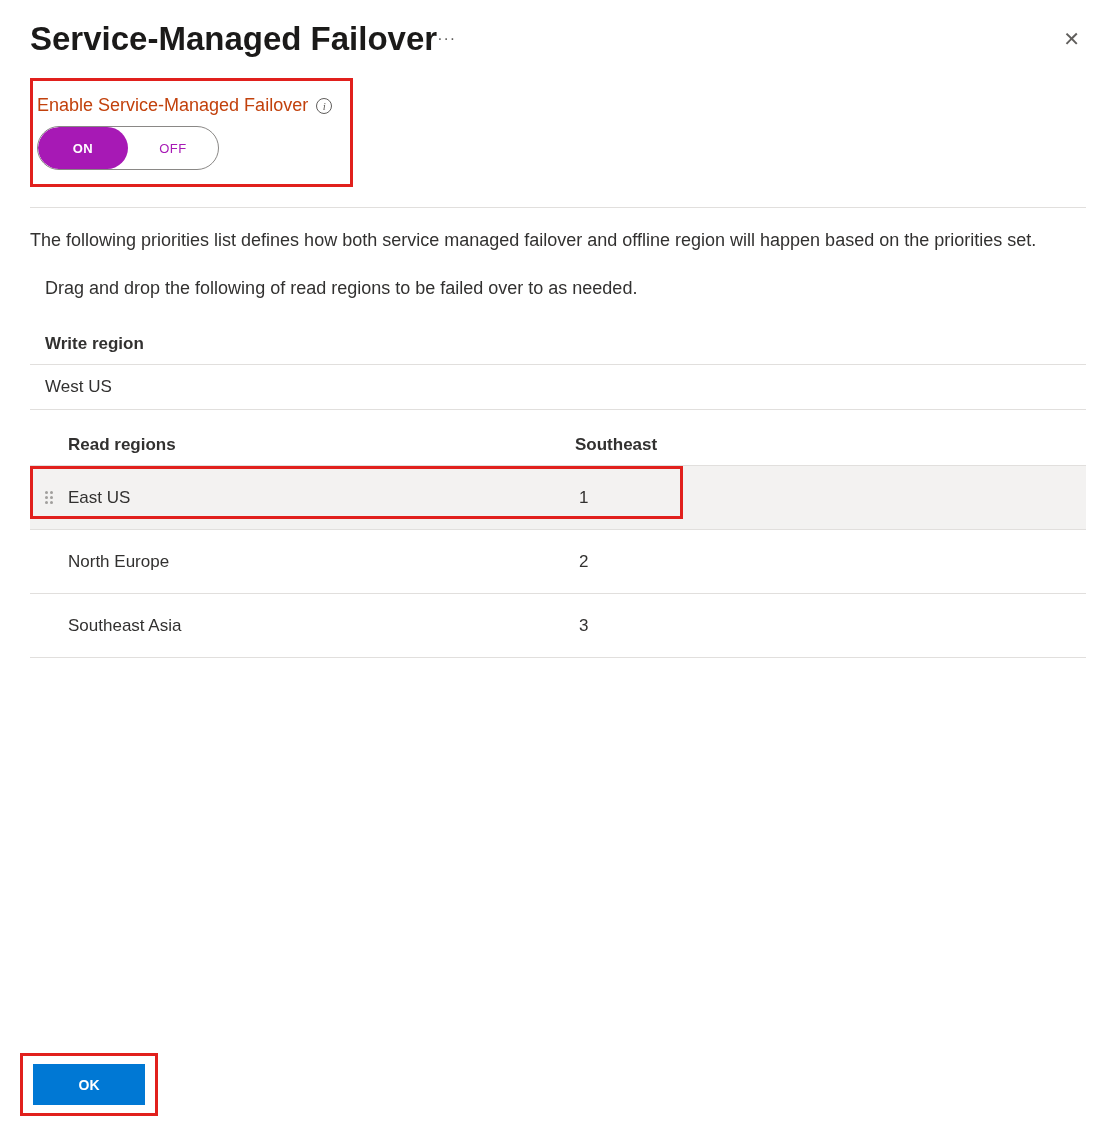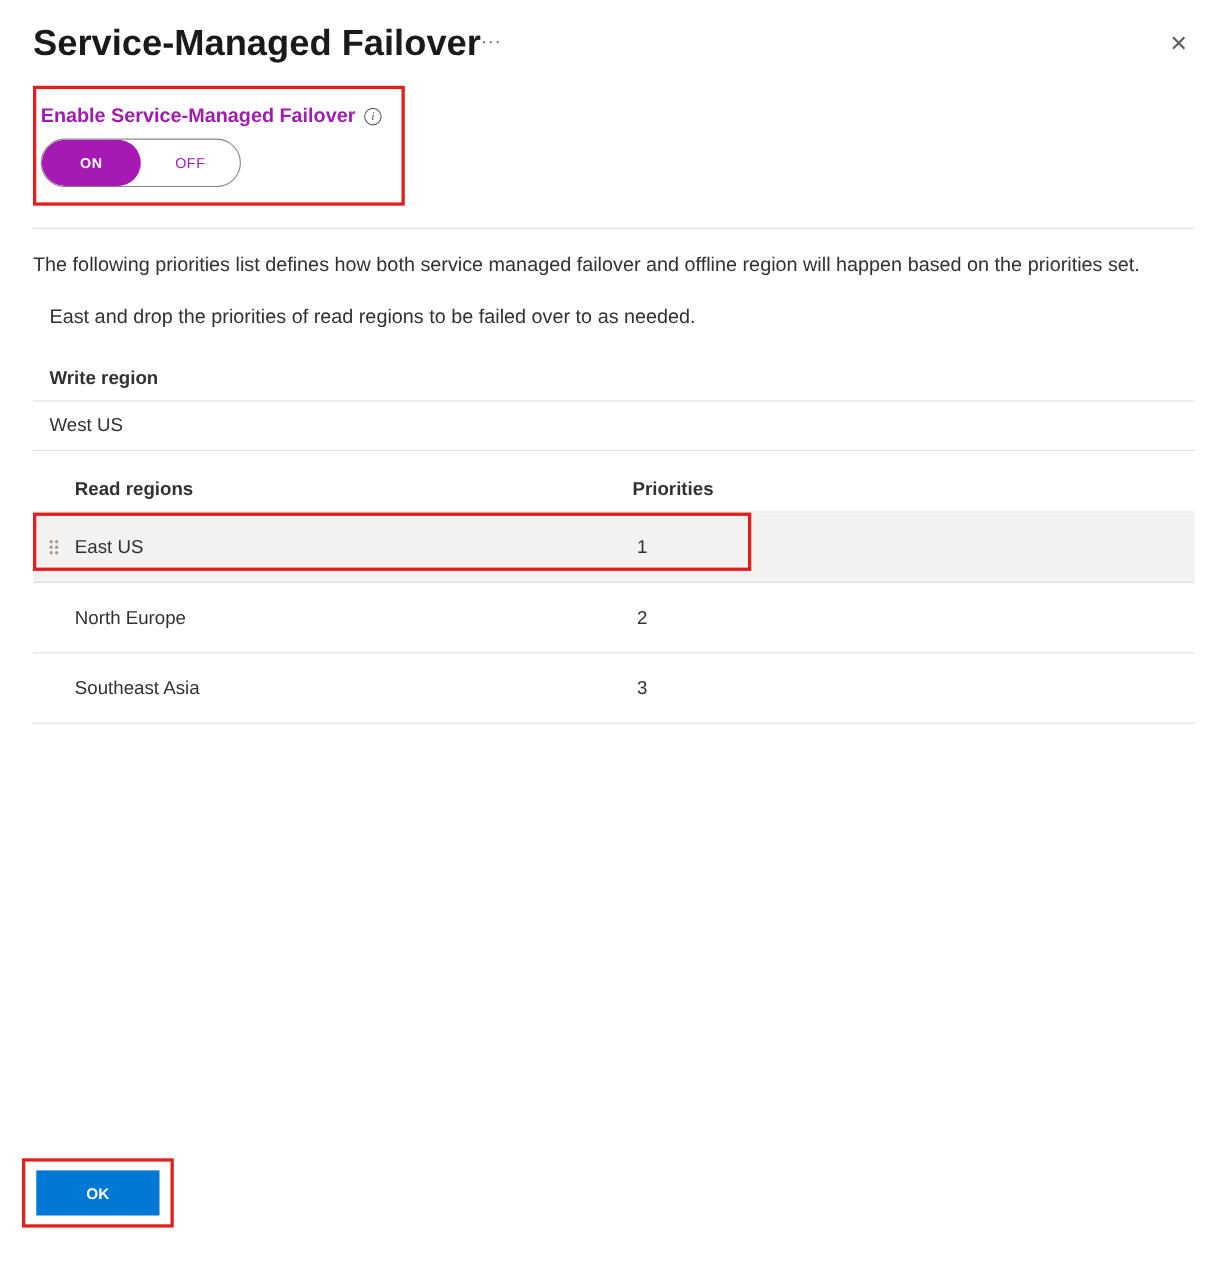--- a/index.html
+++ b/index.html
@@ -58,22 +58,21 @@
       user-select: none;
     }
     .enable-label-row {
       display: flex;
       align-items: center;
       gap: 8px;
       margin-bottom: 10px;
     }
     .enable-label {
       font-size: 18px;
-      color: #a21caf;
-      font-weight: bold;
+      color: #c2410c;
     }
     .info-icon {
       width: 16px;
       height: 16px;
       border: 1px solid #605e5c;
       border-radius: 50%;
       display: inline-flex;
       align-items: center;
       justify-content: center;
       font-size: 11px;
@@ -252,28 +251,28 @@
     <div class="toggle">
       <div class="toggle-on">ON</div>
       <div class="toggle-off">OFF</div>
     </div>
   </div>
 
   <hr class="divider">
 
   <p class="description">The following priorities list defines how both service managed failover and offline region will happen based on the priorities set.</p>
 
-  <p class="drag-instruction">East and drop the priorities of read regions to be failed over to as needed.</p>
+  <p class="drag-instruction">Drag and drop the following of read regions to be failed over to as needed.</p>
 
   <div class="write-region-label">Write region</div>
   <div class="write-region-value">West US</div>
 
   <div class="read-regions-header">
     <div class="read-regions-label">Read regions</div>
-    <div class="priorities-label">Priorities</div>
+    <div class="priorities-label">Southeast</div>
   </div>
 
   <div class="region-row-wrapper">
     <div class="highlight-border"></div>
     <div class="region-row highlighted">
       <div class="drag-handle">
         <div class="drag-dots">
           <span class="drag-dot"></span>
             <span class="drag-dot"></span>
           <span class="drag-dot"></span>

